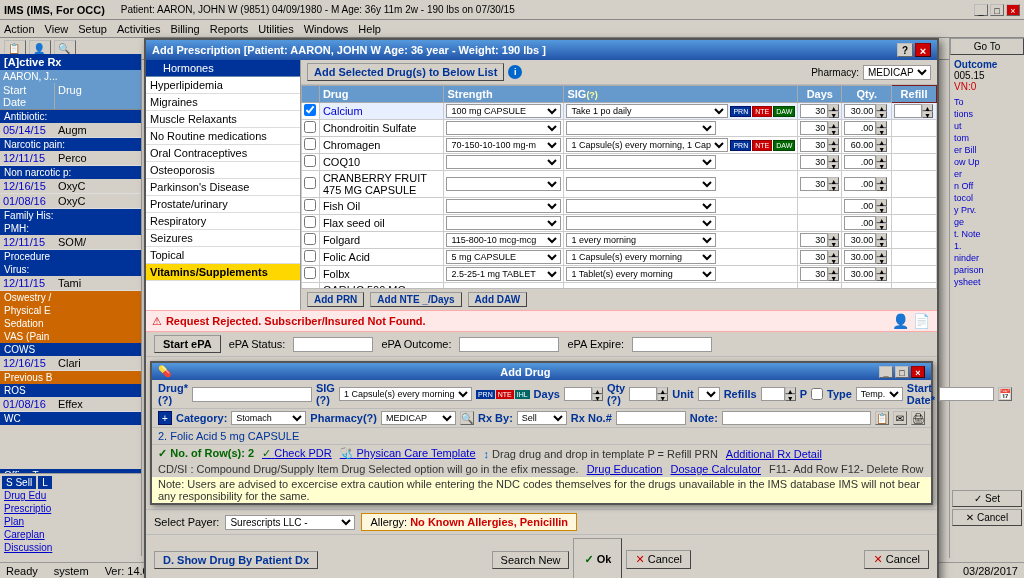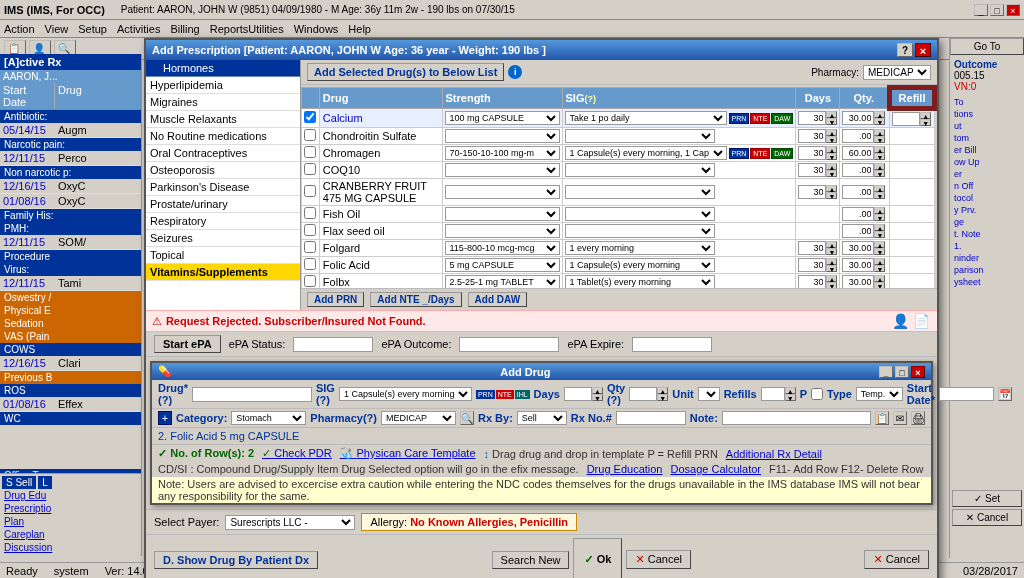--- a/index.html
+++ b/index.html
@@ -22,21 +22,21 @@
       <div style="width:14px;height:12px;background:#cc0000;border:1px outset #bbb;cursor:pointer;font-size:9px;text-align:center;line-height:12px;color:white;">×</div>
     </div>
   </div>
 
   <div style="height:18px; background:#d4d0c8; display:flex; align-items:center; padding:0 4px; border-bottom:1px solid #888;">
     <span style="margin-right:10px; font-size:11px; cursor:pointer;">Action</span>
     <span style="margin-right:10px; font-size:11px; cursor:pointer;">View</span>
     <span style="margin-right:10px; font-size:11px; cursor:pointer;">Setup</span>
     <span style="margin-right:10px; font-size:11px; cursor:pointer;">Activities</span>
     <span style="margin-right:10px; font-size:11px; cursor:pointer;">Billing</span>
-    <span style="margin-right:0; font-size:11px; cursor:pointer;">Reports</span>
+    <span style="margin-right:10px; font-size:11px; cursor:pointer;">Reports</span>
     <span style="margin-right:10px; font-size:11px; cursor:pointer;">Utilities</span>
     <span style="margin-right:10px; font-size:11px; cursor:pointer;">Windows</span>
     <span style="margin-right:10px; font-size:11px; cursor:pointer;">Help</span>
   </div>
 
   <div style="height:22px; background:#d4d0c8; border-bottom:1px solid #888; display:flex; align-items:center; padding:0 4px; gap:3px;">
     <div style="width:22px;height:18px;background:#d4d0c8;border:1px outset #bbb;cursor:pointer;display:flex;align-items:center;justify-content:center;font-size:10px;">📋</div>
     <div style="width:22px;height:18px;background:#d4d0c8;border:1px outset #bbb;cursor:pointer;display:flex;align-items:center;justify-content:center;font-size:10px;">👤</div>
     <div style="width:22px;height:18px;background:#d4d0c8;border:1px outset #bbb;cursor:pointer;display:flex;align-items:center;justify-content:center;font-size:10px;">🔍</div>
   </div>
@@ -171,21 +171,21 @@
         <div style="overflow-y:auto;flex:1;">
           <table style="width:100%;border-collapse:collapse;font-size:10px;">
             <thead>
               <tr>
                 <th style="width:18px;background:#6699cc;color:white;border:1px solid #aaa;padding:2px 2px;"></th>
                 <th style="background:#6699cc;color:white;border:1px solid #aaa;padding:2px 3px;text-align:left;width:130px;">Drug</th>
                 <th style="background:#6699cc;color:white;border:1px solid #aaa;padding:2px 3px;text-align:left;width:120px;">Strength</th>
                 <th style="background:#6699cc;color:white;border:1px solid #aaa;padding:2px 3px;text-align:left;">SIG<span style="font-size:9px;color:#ffff99;">(?)</span></th>
                 <th style="background:#6699cc;color:white;border:1px solid #aaa;padding:2px 3px;text-align:center;width:38px;">Days</th>
                 <th style="background:#6699cc;color:white;border:1px solid #aaa;padding:2px 3px;text-align:center;width:50px;">Qty.</th>
-                <th style="background:#6699cc;color:white;border:5px solid #7f1d1d;padding:2px 3px;width:45px;">Refill</th>
+                <th style="background:#6699cc;color:white;border:1px solid #7f1d1d;padding:2px 3px;width:45px;">Refill</th>
               </tr>
             </thead>
             <tbody>
 
               <tr>
                 <td style="border:1px solid #ccc;padding:1px 2px;background:white;text-align:center;"><input type="checkbox" checked="" style="width: 12px; height: 12px;"></td>
                 <td style="border:1px solid #ccc;padding:1px 3px;background:#e8f0ff;">
                   <span style="color:#0000cc;">Calcium</span>
                 </td>
                 <td style="border:1px solid #ccc;padding:1px 2px;background:#e8f0ff;">

